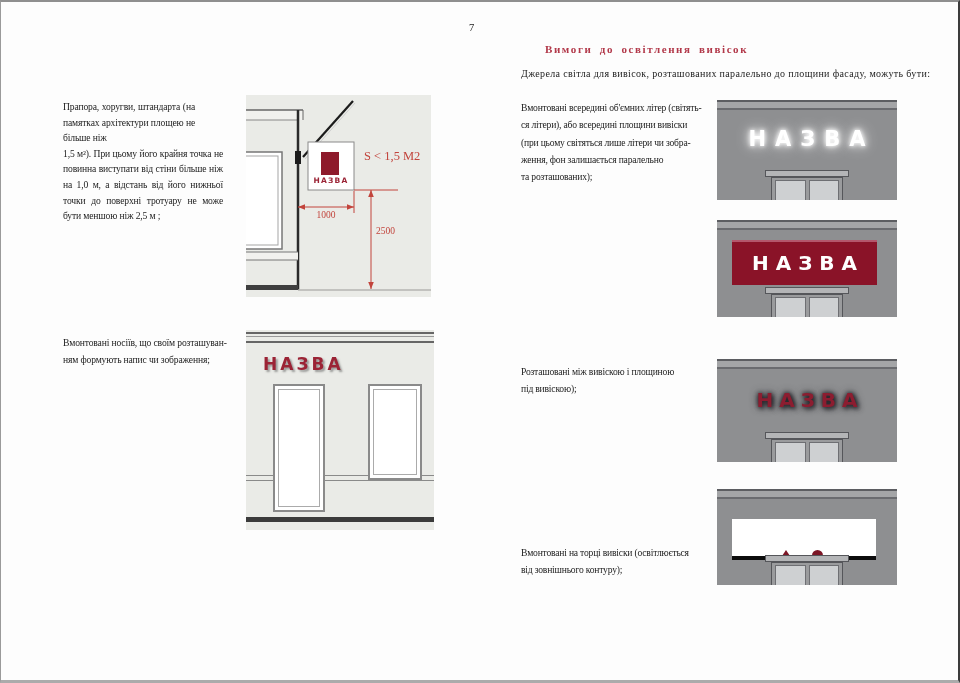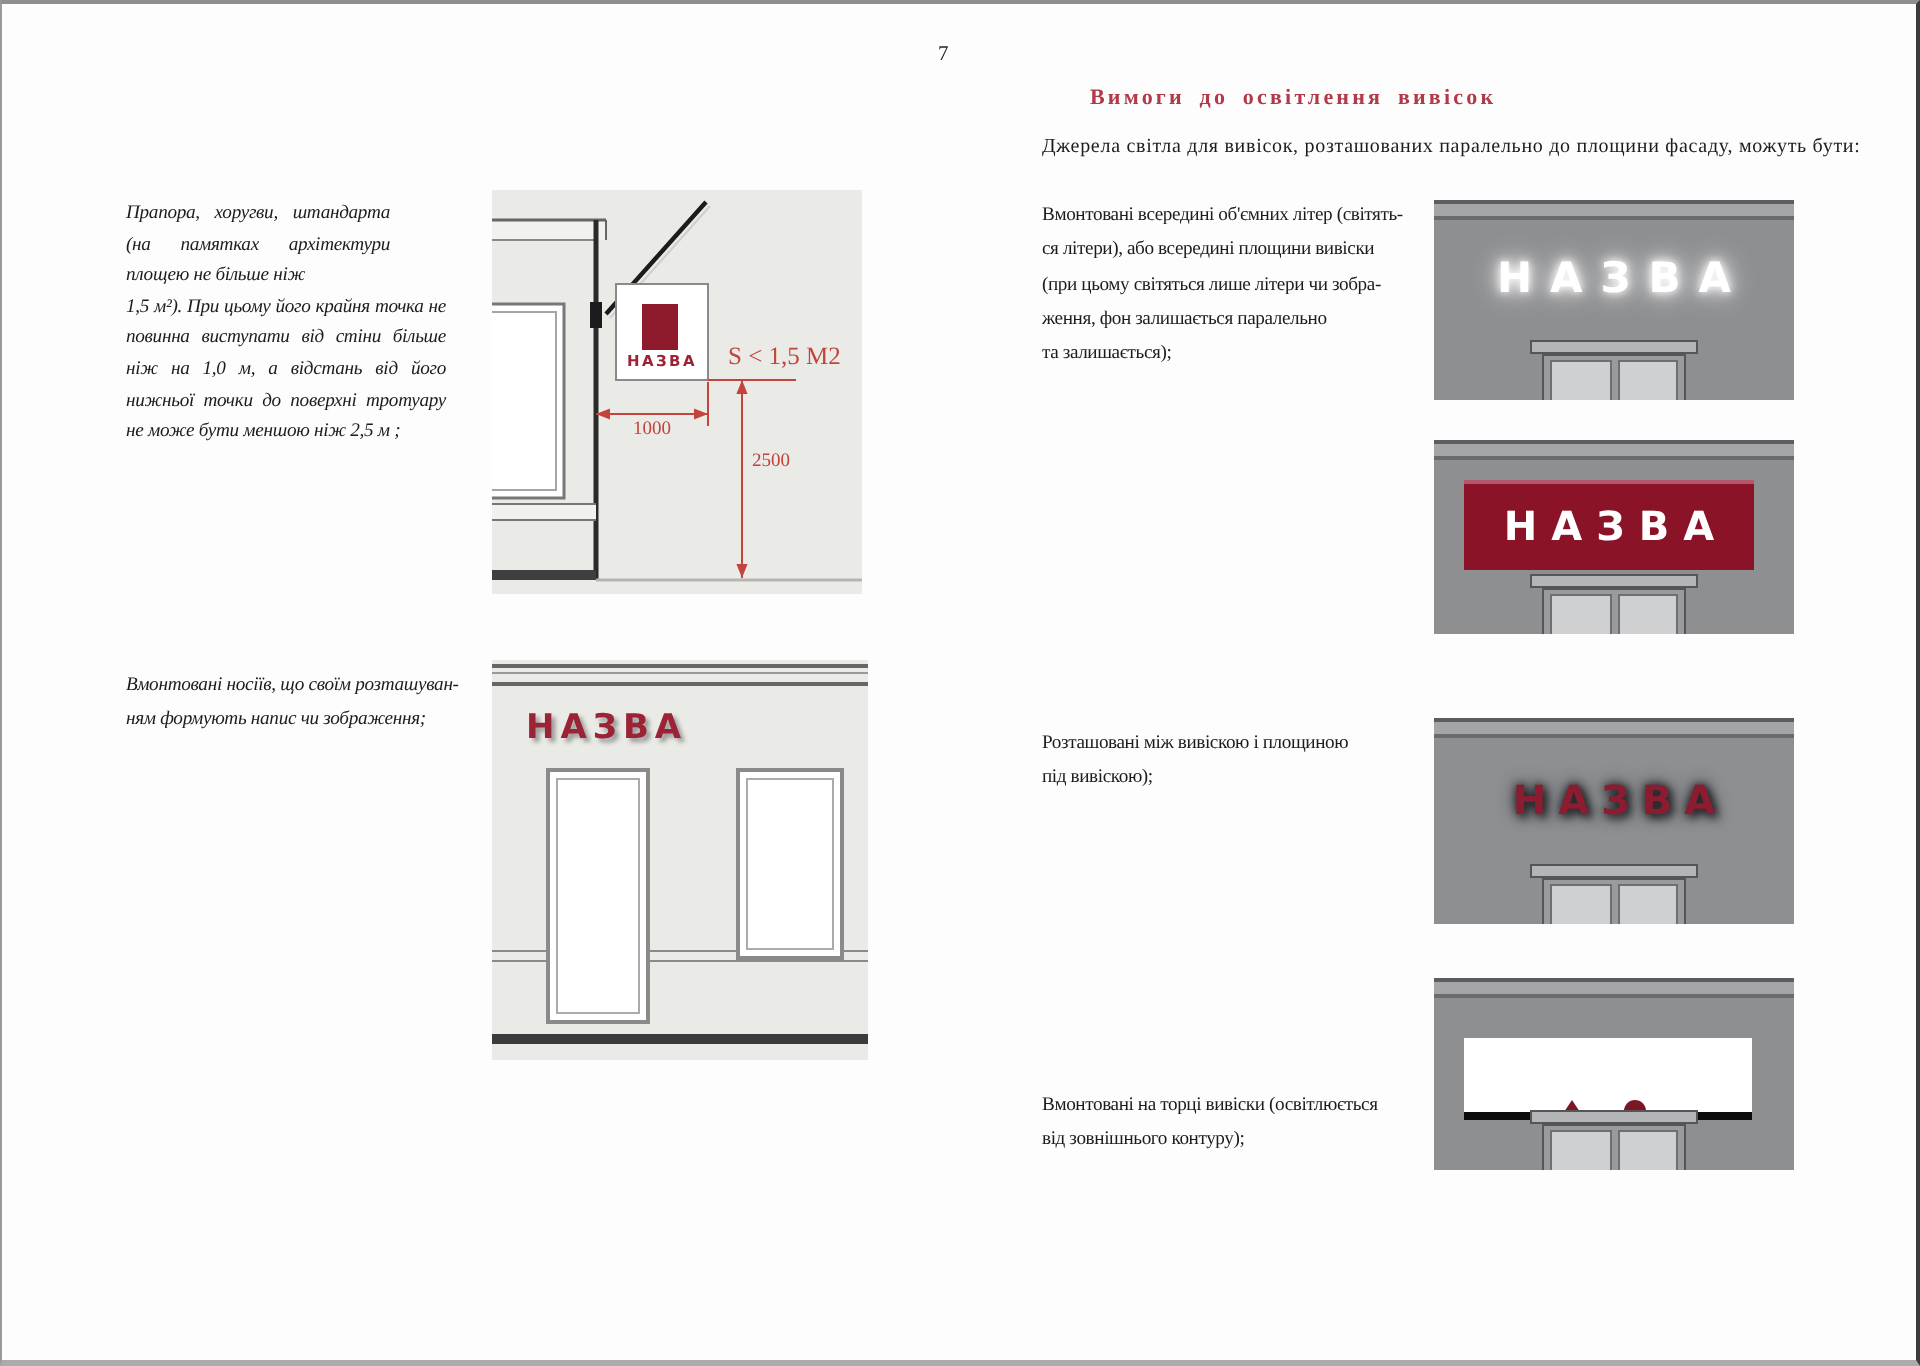--- a/index.html
+++ b/index.html
@@ -10,38 +10,38 @@
     border-right:2px solid #3c3c3c;border-bottom:3px solid #ababab;
     font-family:"Liberation Serif","DejaVu Serif",serif;color:#1c1c1c;
   }
   .abs{position:absolute;}
   
   .page-number{left:468px;top:20px;font-size:10.5px;}
   .heading{left:520px;top:41px;font-size:11px;font-weight:bold;
            letter-spacing:1.6px;word-spacing:3px;white-space:nowrap;
            color:var(--heading-red,#b2394a);margin-left:24px;}
   .intro{left:520px;top:66px;font-size:10px;letter-spacing:0.35px;white-space:nowrap;text-align:right;}
-  .body-text{font-size:9.6px;letter-spacing:-0.15px;line-height:15.6px;font-style:italic;}
+  .body-text{font-size:9.6px;letter-spacing:-0.15px;line-height:15.6px;}
   .lblock1{left:62px;top:97px;}
   .lblock1 p{margin:0;text-align:justify;}
   .lblock1 .p1{width:132px;}
   .lblock1 .p2{width:160px;}
   .lblock2{left:62px;top:332px;line-height:17px;}
   .item-text{font-size:9.6px;letter-spacing:-0.2px;line-height:17.3px;white-space:nowrap;}
   .item1-text{left:520px;top:97px;}
   .item3-text{left:520px;top:361px;}
   .item4-text{left:520px;top:499px;margin-top:43px;}
 
   
   .drawing1{left:245px;top:93px;width:185px;height:202px;background:var(--drawbg,#eaebe7);}
   .drawing1 svg{position:absolute;left:0;top:0;}
   .d1-sign-label{left:62px;top:81px;width:46px;text-align:center;
     font-family:"DejaVu Sans",sans-serif;font-weight:bold;font-size:7.5px;
     letter-spacing:1.2px;color:var(--maroon-letters,#9b2335);}
-  .d1-area{left:118px;top:54px;font-size:12.5px;color:var(--dim-red,#c2443c);white-space:nowrap;margin-top:22px;}
+  .d1-area{left:118px;top:54px;font-size:12.5px;color:var(--dim-red,#c2443c);white-space:nowrap;}
   .d1-dimh{left:52px;top:115px;width:56px;text-align:center;font-size:9.5px;color:var(--dim-red,#c2443c);}
   .d1-dimv{left:130px;top:131px;font-size:9.5px;color:var(--dim-red,#c2443c);}
 
   
   .drawing2{left:245px;top:328px;width:188px;height:200px;background:var(--drawbg,#eaebe7);}
   .d2-line{left:0;right:0;}
   .d2-sign{left:17px;top:24px;font-family:"DejaVu Sans",sans-serif;font-weight:bold;
     font-size:17px;letter-spacing:3px;color:var(--maroon-letters,#9b2335);
     text-shadow:2px 2px 2px rgba(90,90,90,.55);}
   .d2-door{left:27px;top:54px;width:52px;height:128px;background:#fff;
@@ -160,21 +160,21 @@
   </div>
 
   <div class="abs heading">Вимоги до освітлення вивісок</div>
   <div class="abs intro">Джерела світла для вивісок, розташованих паралельно до площини фасаду, можуть бути:</div>
 
   <div class="abs item1-text item-text">
     <div>Вмонтовані всередині об'ємних літер (світять-</div>
     <div>ся літери), або всередині площини вивіски</div>
     <div>(при цьому світяться лише літери чи зобра-</div>
     <div>ження, фон залишається паралельно</div>
-    <div>та залишається);</div>
+    <div>та розташованих);</div>
   </div>
   <div class="abs item3-text item-text">
     <div>Розташовані між вивіскою і площиною</div>
     <div>під вивіскою);</div>
   </div>
   <div class="abs item4-text item-text">
     <div>Вмонтовані на торці вивіски (освітлюється</div>
     <div>від зовнішнього контуру);</div>
   </div>
 

